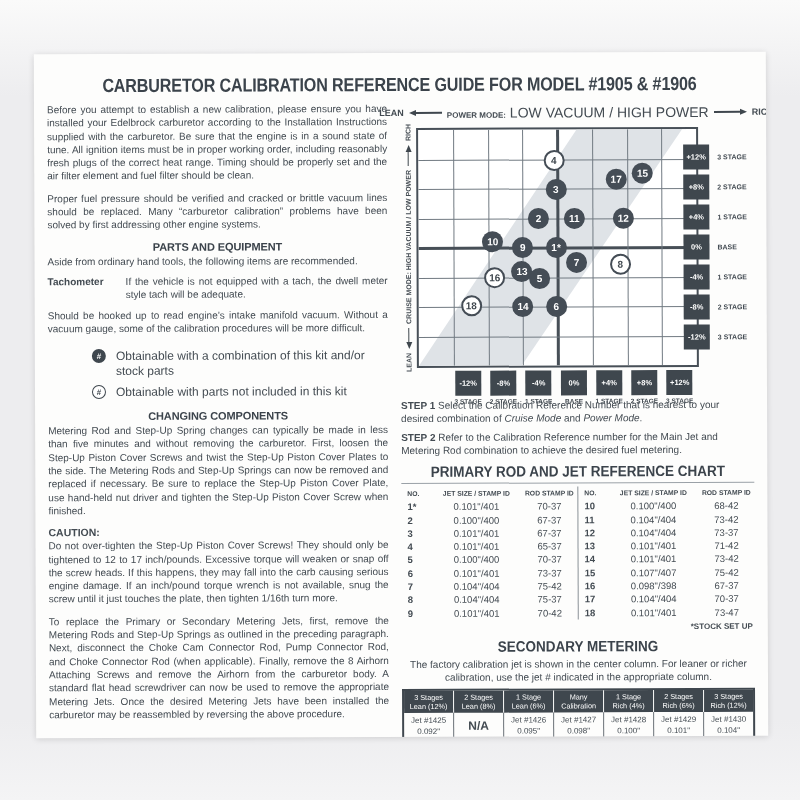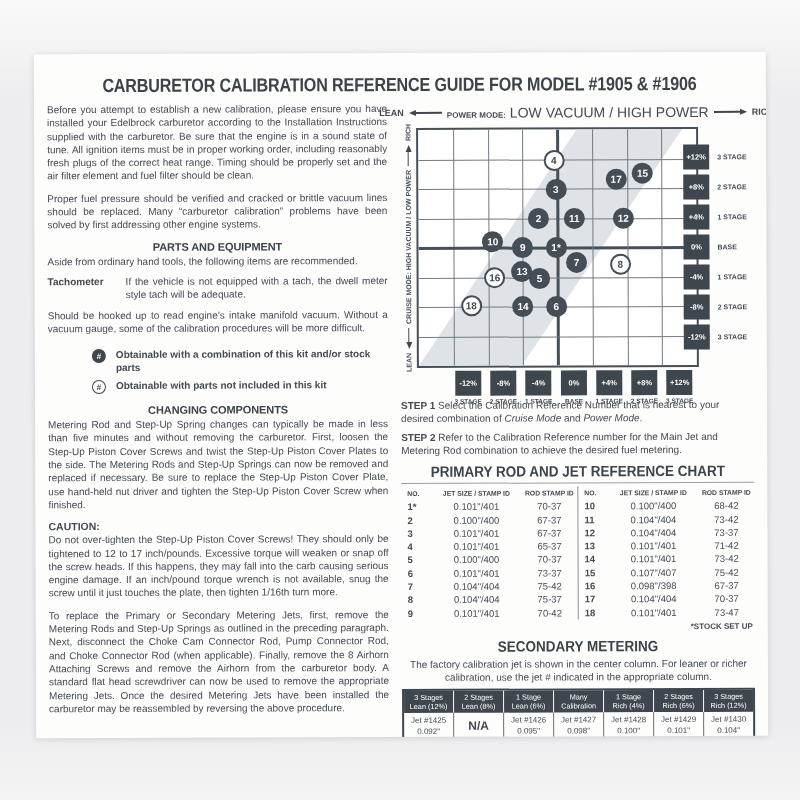--- a/index.html
+++ b/index.html
@@ -35,21 +35,21 @@
   
   .legend{margin:14px 0 10px 44px;}
   .legend-row{display:flex;align-items:flex-start;margin-bottom:6px;}
   .sym{
     width:14px;height:14px;border-radius:50%;flex:none;margin-right:10px;
     display:flex;align-items:center;justify-content:center;
     font-size:8px;font-weight:bold;box-sizing:border-box;
   }
   .sym.filled{background:#3f474e;color:#fff;}
   .sym.open{background:#fff;border:1.5px solid #3f474e;color:#3f474e;}
-  .legend-text{font-size:10px;font-weight:bold;line-height:1.25;}
+  .legend-text{font-size:12px;font-weight:normal;line-height:1.25;}
   .caution-label{font-weight:bold;font-size:10.5px;margin:2px 0 1px 0;}
   
   .chart-top{
     display:flex;align-items:center;justify-content:center;
     margin:2px 0 6px 0;white-space:nowrap;
   }
   .chart-top .lr{font-size:9px;font-weight:bold;}
   .chart-top .mid b{font-size:8px;margin-top:18px;}
   .chart-top .mid span{font-size:14px;}
   .arr{display:inline-flex;align-items:center;margin:0 5px;}

